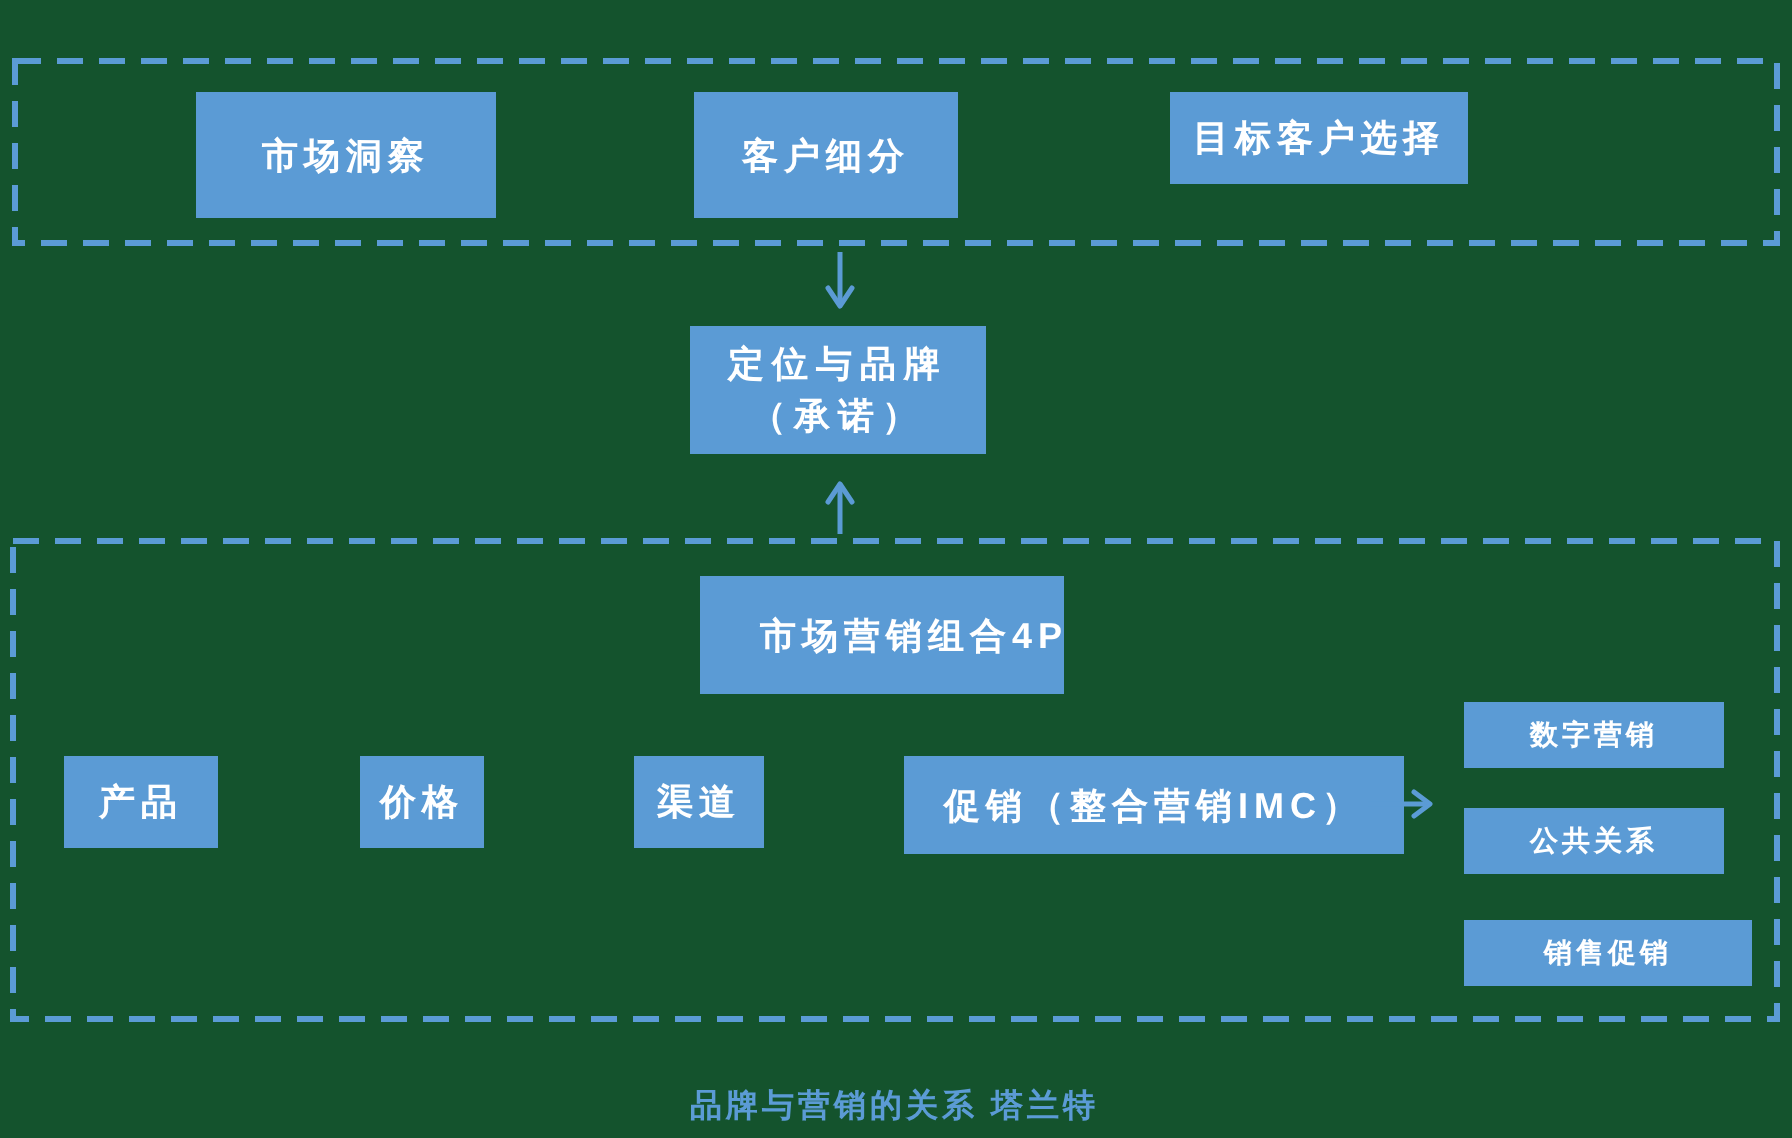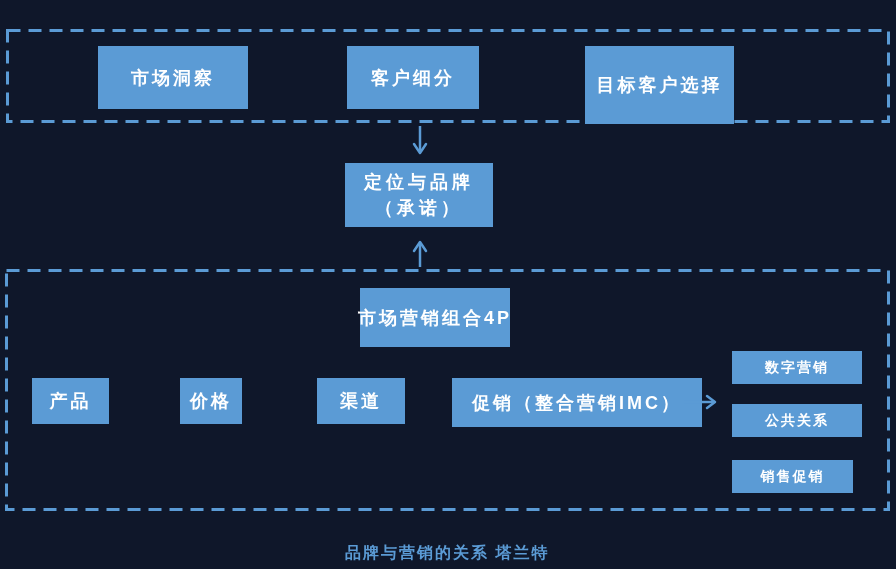--- a/index.html
+++ b/index.html
@@ -5,21 +5,21 @@
   html,body{
     margin:0; padding:0;
     width:896px; height:569px;
     background:#ffffff;
     font-family:"Liberation Sans","DejaVu Sans",sans-serif;
     overflow:hidden;
   }
   .stage{
     position:relative;
     width:896px; height:569px;
-    background:#0f172a;
+    background:#14532d;
   }
   .frame{ position:absolute; pointer-events:none; }
   .node{
     position:absolute;
     background:#5b9bd5;
     color:#ffffff;
     display:flex;
     align-items:center;
     justify-content:center;
     font-weight:bold;
@@ -53,52 +53,52 @@
 <body>
 
 <div class="stage">
 
   <svg class="frame" style="left:6px; top:29px;" width="884" height="94">
     <rect x="1.5" y="1.5" width="881" height="91" fill="none" stroke="#5b9bd5" stroke-width="3" stroke-dasharray="13 8"></rect>
   </svg>
 
   <div class="node" style="left:98px; top:46px; width:150px; height:63px;">市场洞察</div>
   <div class="node" style="left:347px; top:46px; width:132px; height:63px;">客户细分</div>
-  <div class="node" style="left:585px; top:46px; width:149px; height:78px;">目标客户选择</div>
+  <div class="node" style="left:585px; top:46px; width:149px; height:46px;">目标客户选择</div>
 
   <svg class="arrow" style="left:411px; top:125px;" width="18" height="36">
     <line x1="9" y1="1" x2="9" y2="26" stroke="#5b9bd5" stroke-width="2.5"></line>
     <path d="M3,19 L9,28 L15,19" fill="none" stroke="#5b9bd5" stroke-width="2.5" stroke-linejoin="round" stroke-linecap="round"></path>
   </svg>
 
   <div class="node two-line" style="left:345px; top:163px; width:148px; height:64px;">
     <span>定位与品牌</span>
     <span>（承诺）</span>
   </div>
 
   <svg class="arrow" style="left:411px; top:234px;" width="18" height="34">
     <line x1="9" y1="9" x2="9" y2="33" stroke="#5b9bd5" stroke-width="2.5"></line>
     <path d="M3,17 L9,8 L15,17" fill="none" stroke="#5b9bd5" stroke-width="2.5" stroke-linejoin="round" stroke-linecap="round"></path>
   </svg>
 
   <svg class="frame" style="left:5px; top:269px;" width="885" height="242">
     <rect x="1.5" y="1.5" width="882" height="239" fill="none" stroke="#5b9bd5" stroke-width="3" stroke-dasharray="13 8"></rect>
   </svg>
 
-  <div class="node" style="left:360px; top:288px; width:150px; height:59px;">市场营销组合4P</div>
+  <div class="node" style="left:350px; top:288px; width:150px; height:59px;padding-left:32px;">市场营销组合4P</div>
 
   <div class="node" style="left:32px; top:378px; width:77px; height:46px;">产品</div>
   <div class="node" style="left:180px; top:378px; width:62px; height:46px;">价格</div>
-  <div class="node" style="left:317px; top:378px; width:88px; height:46px;">渠道</div>
+  <div class="node" style="left:317px; top:378px; width:65px; height:46px;">渠道</div>
   <div class="node" style="left:452px; top:378px; width:250px; height:49px;">促销（整合营销IMC）</div>
 
   <svg class="arrow" style="left:683px; top:393px;" width="38" height="18">
     <line x1="1" y1="9" x2="30" y2="9" stroke="#5b9bd5" stroke-width="2.5"></line>
     <path d="M24,3 L32,9 L24,15" fill="none" stroke="#5b9bd5" stroke-width="2.5" stroke-linejoin="round" stroke-linecap="round"></path>
   </svg>
 
   <div class="node small" style="left:732px; top:351px; width:130px; height:33px;">数字营销</div>
   <div class="node small" style="left:732px; top:404px; width:130px; height:33px;">公共关系</div>
-  <div class="node small" style="left:732px; top:460px; width:121px; height:33px;">销售促销</div>
+  <div class="node small" style="left:732px; top:460px; width:144px; height:33px;">销售促销</div>
 
   <div class="caption">品牌与营销的关系 塔兰特</div>
 
 </div>
 
 </body></html>

